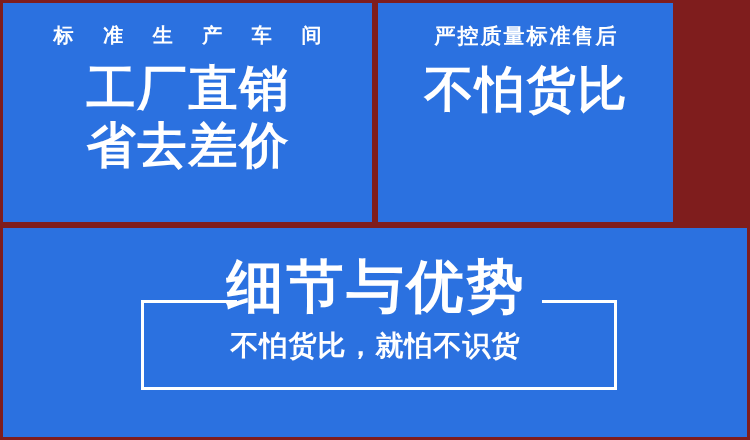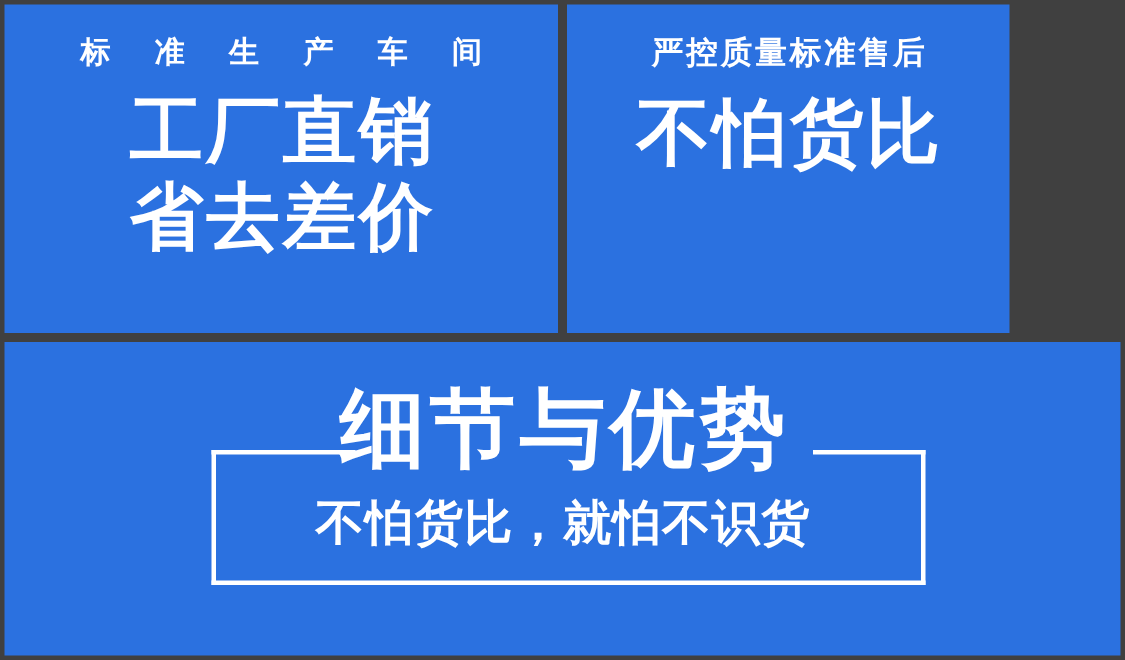--- a/index.html
+++ b/index.html
@@ -11,21 +11,21 @@
     width: 750px;
     height: 440px;
     overflow: hidden;
     font-family: "Liberation Sans", "DejaVu Sans", sans-serif;
   }
 
   #banner {
     position: relative;
     width: 750px;
     height: 440px;
-    background: #404040;
+    background: #7f1d1d;
   }
 
   
   .panel {
     position: absolute;
     background: #2b71e0;
     box-sizing: border-box;
   }
 
   
@@ -121,21 +121,21 @@
   }
 
   .bottom-subtitle {
     position: absolute;
     left: 0;
     right: 0;
     top: 104px;
     text-align: center;
     color: #ffffff;
     font-weight: 700;
-    font-size: 32px;
+    font-size: 28px;
     line-height: 1;
     letter-spacing: 1px;
     text-indent: 1px;
     white-space: nowrap;
   }
 </style>
 </head>
 <body>
 
 <div id="banner">

